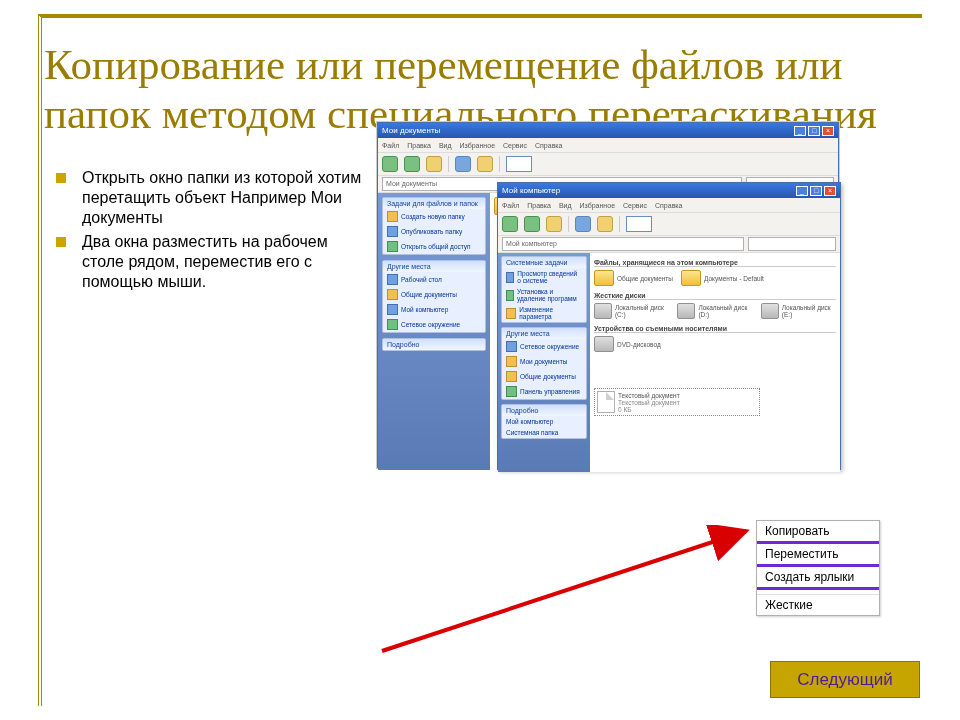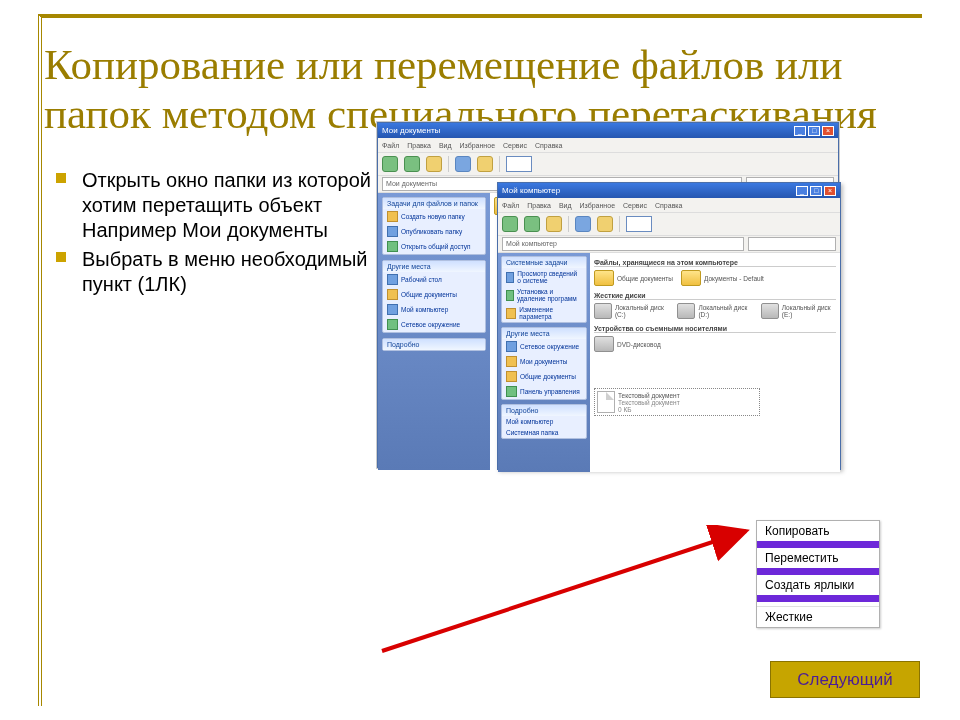--- a/index.html
+++ b/index.html
@@ -35,21 +35,21 @@
   }
   .bullets {
     position: absolute;
     left: 56px;
     top: 168px;
     width: 316px;
   }
   .bullet {
     display: flex;
     margin-bottom: 4px;
-    font-size: 20px;
+    font-size: 16px;
     line-height: 1.25;
     color: #000;
     font-family: Arial, sans-serif;
   }
   .bullet .sq {
     flex: none;
     width: 10px;
     height: 10px;
     background: #cca300;
     margin-top: 5px;
@@ -235,21 +235,21 @@
     top: 520px;
     width: 122px;
     background: #fff;
     border: 1px solid #b0b0b0;
     box-shadow: 1px 1px 2px rgba(0,0,0,0.2);
     font-size: 12px;
     color: #000;
   }
   .ctxmenu .mi {
     padding: 3px 8px;
-    border-bottom: 7px solid #6d28d9;
+    border-bottom: 3px solid #6d28d9;
     white-space: nowrap;
   }
   .ctxmenu .mi.bold { font-weight: normal; }
   .ctxmenu .sep { height: 4px; border-bottom: 1px solid #e0e0e0; }
   .ctxmenu .mi:last-child { border-bottom:none; }
 
   
   .arrow {
     position: absolute;
     left: 378px;
@@ -283,21 +283,21 @@
 
 <div class="title">Копирование или  перемещение файлов или папок методом специального перетаскивания</div>
 
 <div class="bullets">
   <div class="bullet">
       <div class="sq"></div>
       <div class="txt">Открыть окно папки из которой хотим перетащить объект Например Мои документы</div>
     </div>
   <div class="bullet">
       <div class="sq"></div>
-      <div class="txt">Выбрать в меню необходимый пункт (1ЛК)</div>
+      <div class="txt">Два окна разместить на рабочем столе рядом, переместив его с помощью мыши.</div>
     </div>
 </div>
 
 <div class="shot">
 
   <div class="winA">
     <div class="titlebar">
       <span>Мои документы</span>
       <div class="tbtns">
         <div class="tbtn">_</div>

